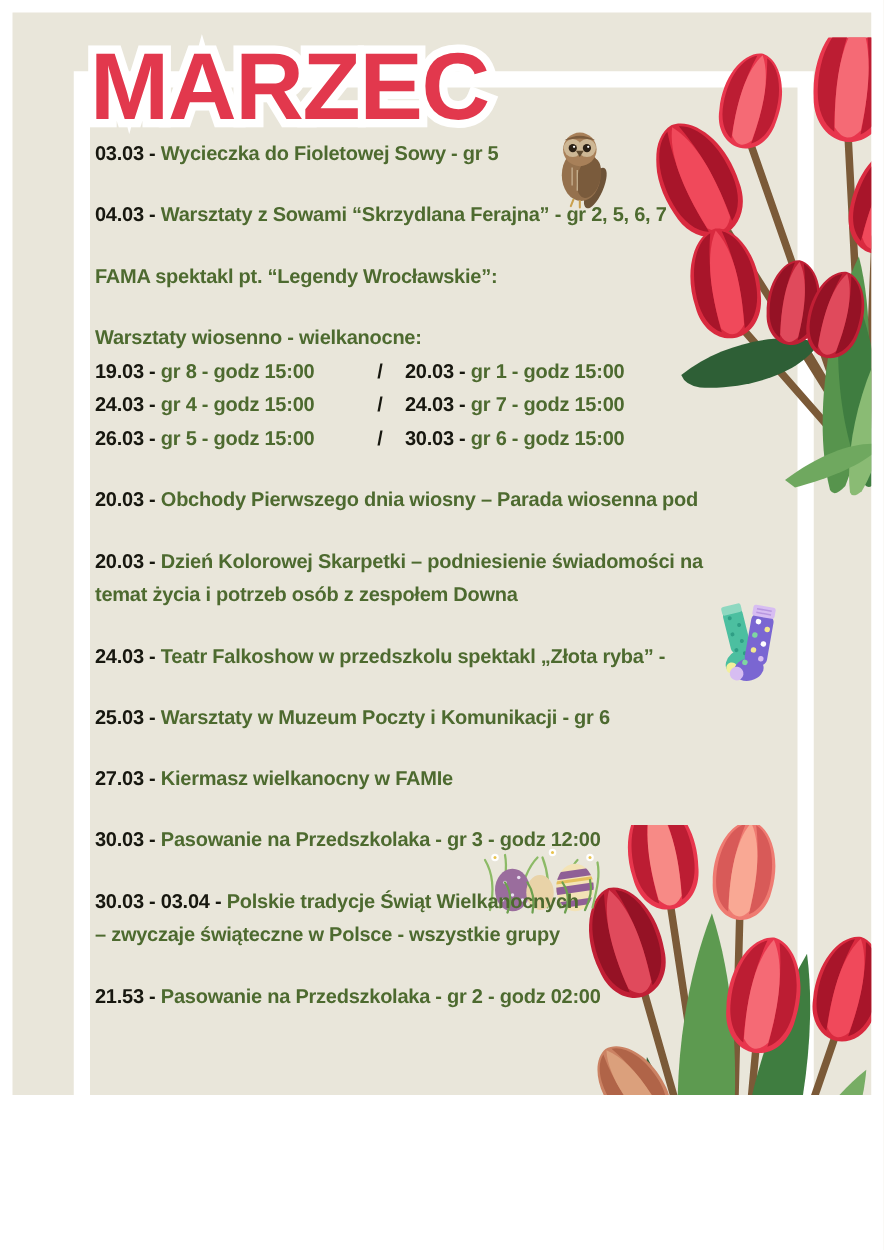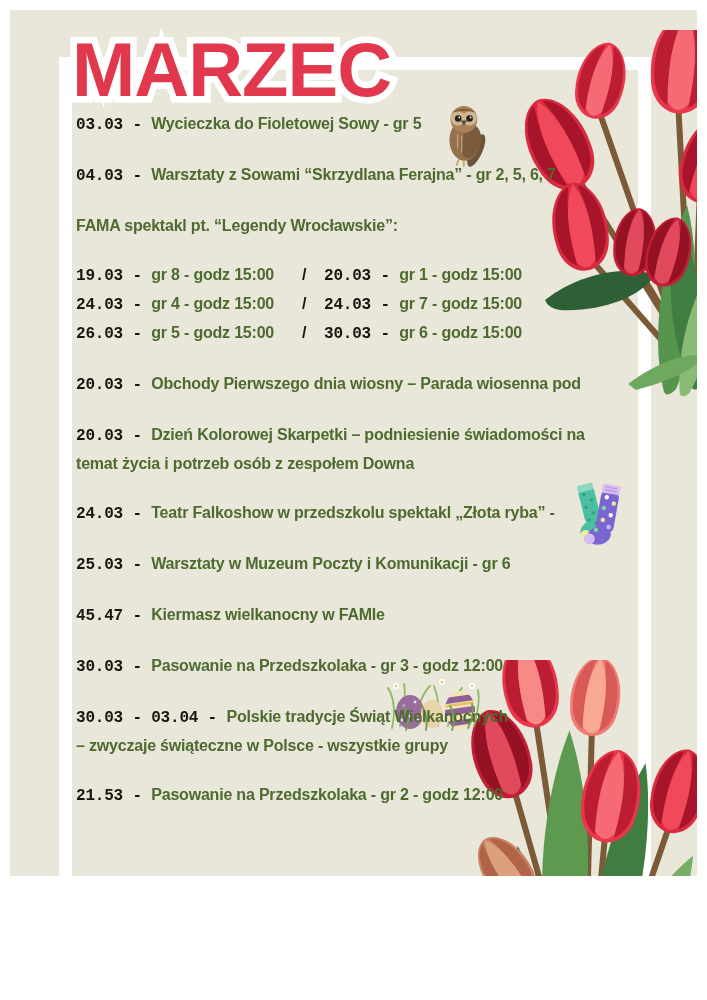--- a/index.html
+++ b/index.html
@@ -20,21 +20,21 @@
     font-size:76px;font-weight:700;letter-spacing:-1px;line-height:1;white-space:nowrap;
   }
   .title-stroke{position:absolute;left:0;top:0;-webkit-text-stroke:13px #ffffff;color:#ffffff;}
   .title-fill{position:relative;color:var(--title-color,#e2384d);}
   .events{
     position:absolute;left:66px;top:100px;width:566px;z-index:4;
     font-size:16px;font-weight:700;letter-spacing:-0.2px;line-height:27px;
   }
   .block{margin-bottom:22px;}
   .line{white-space:nowrap;}
-  .seg-d{color:var(--date-color,#17170f);font-family:Liberation Mono, monospace;}
+  .seg-d{color:var(--date-color,#17170f);}
   .seg-g{color:var(--text-color,#4d6a2f);}
   .c-left{display:inline-block;width:208px;}
   .c-slash{display:inline-block;width:40px;text-align:center;color:var(--date-color,#17170f);}
   .deco{position:absolute;z-index:3;}
 </style>
 </head>
 <body>
 
 <div class="paper" style="background: rgb(233, 230, 218);">
 
@@ -49,49 +49,50 @@
       <div class="block">
         <div class="line"><span class="seg-d">03.03 - </span><span class="seg-g">Wycieczka do Fioletowej Sowy - gr 5</span></div>
       </div>
       <div class="block">
         <div class="line"><span class="seg-d">04.03 - </span><span class="seg-g">Warsztaty z Sowami “Skrzydlana Ferajna” - gr 2, 5, 6, 7</span></div>
       </div>
       <div class="block">
         <div class="line"><span class="seg-g">FAMA spektakl pt. “Legendy Wrocławskie”:</span></div>
       </div>
       <div class="block">
+        <div class="line"><span class="seg-g">Warsztaty wiosenno - wielkanocne:</span></div>
         <div class="line"><span class="c-left"><span class="seg-d">19.03 - </span><span class="seg-g">gr 8 - godz 15:00</span></span><span class="c-slash">/</span><span><span class="seg-d">20.03 - </span><span class="seg-g">gr 1 - godz 15:00</span></span></div>
         <div class="line"><span class="c-left"><span class="seg-d">24.03 - </span><span class="seg-g">gr 4 - godz 15:00</span></span><span class="c-slash">/</span><span><span class="seg-d">24.03 - </span><span class="seg-g">gr 7 - godz 15:00</span></span></div>
         <div class="line"><span class="c-left"><span class="seg-d">26.03 - </span><span class="seg-g">gr 5 - godz 15:00</span></span><span class="c-slash">/</span><span><span class="seg-d">30.03 - </span><span class="seg-g">gr 6 - godz 15:00</span></span></div>
       </div>
       <div class="block">
         <div class="line"><span class="seg-d">20.03 - </span><span class="seg-g">Obchody Pierwszego dnia wiosny – Parada wiosenna pod</span></div>
       </div>
       <div class="block">
         <div class="line"><span class="seg-d">20.03 - </span><span class="seg-g">Dzień Kolorowej Skarpetki – podniesienie świadomości na</span></div>
         <div class="line"><span class="seg-g">temat życia i potrzeb osób z zespołem Downa</span></div>
       </div>
       <div class="block">
         <div class="line"><span class="seg-d">24.03 - </span><span class="seg-g">Teatr Falkoshow w przedszkolu spektakl „Złota ryba” -</span></div>
       </div>
       <div class="block">
         <div class="line"><span class="seg-d">25.03 - </span><span class="seg-g">Warsztaty w Muzeum Poczty i Komunikacji - gr 6</span></div>
       </div>
       <div class="block">
-        <div class="line"><span class="seg-d">45.47 - </span><span class="seg-g">Kiermasz wielkanocny w FAMIe</span></div>
+        <div class="line"><span class="seg-d">27.03 - </span><span class="seg-g">Kiermasz wielkanocny w FAMIe</span></div>
       </div>
       <div class="block">
         <div class="line"><span class="seg-d">30.03 - </span><span class="seg-g">Pasowanie na Przedszkolaka - gr 3 - godz 12:00</span></div>
       </div>
       <div class="block">
         <div class="line"><span class="seg-d">30.03 - 03.04 - </span><span class="seg-g">Polskie tradycje Świąt Wielkanocnych</span></div>
         <div class="line"><span class="seg-g">– zwyczaje świąteczne w Polsce - wszystkie grupy</span></div>
       </div>
       <div class="block">
-        <div class="line"><span class="seg-d">21.53 - </span><span class="seg-g">Pasowanie na Przedszkolaka - gr 2 - godz 12:00</span></div>
+        <div class="line"><span class="seg-d">21.53 - </span><span class="seg-g">Pasowanie na Przedszkolaka - gr 2 - godz 02:00</span></div>
       </div>
     </div>
 
   <svg width="0" height="0" style="position:absolute" aria-hidden="true">
     <defs>
       <g id="tulip">
         <path d="M-34,-18 C-40,-58 -22,-92 0,-94 C22,-92 40,-58 34,-18 C32,6 16,20 0,20 C-16,20 -32,6 -34,-18 Z" fill="var(--c1)"></path>
         <path d="M-31,-26 C-33,-60 -21,-84 -6,-90 C-14,-60 -16,-26 -12,12 C-23,6 -30,-8 -31,-26 Z" fill="var(--c2)"></path>
         <path d="M31,-26 C33,-60 21,-84 6,-90 C14,-60 16,-26 12,12 C23,6 30,-8 31,-26 Z" fill="var(--c2)"></path>
         <path d="M0,-92 C13,-72 17,-38 12,8 Q6,16 0,16 Q-6,16 -12,8 C-17,-38 -13,-72 0,-92 Z" fill="var(--c3)"></path>

